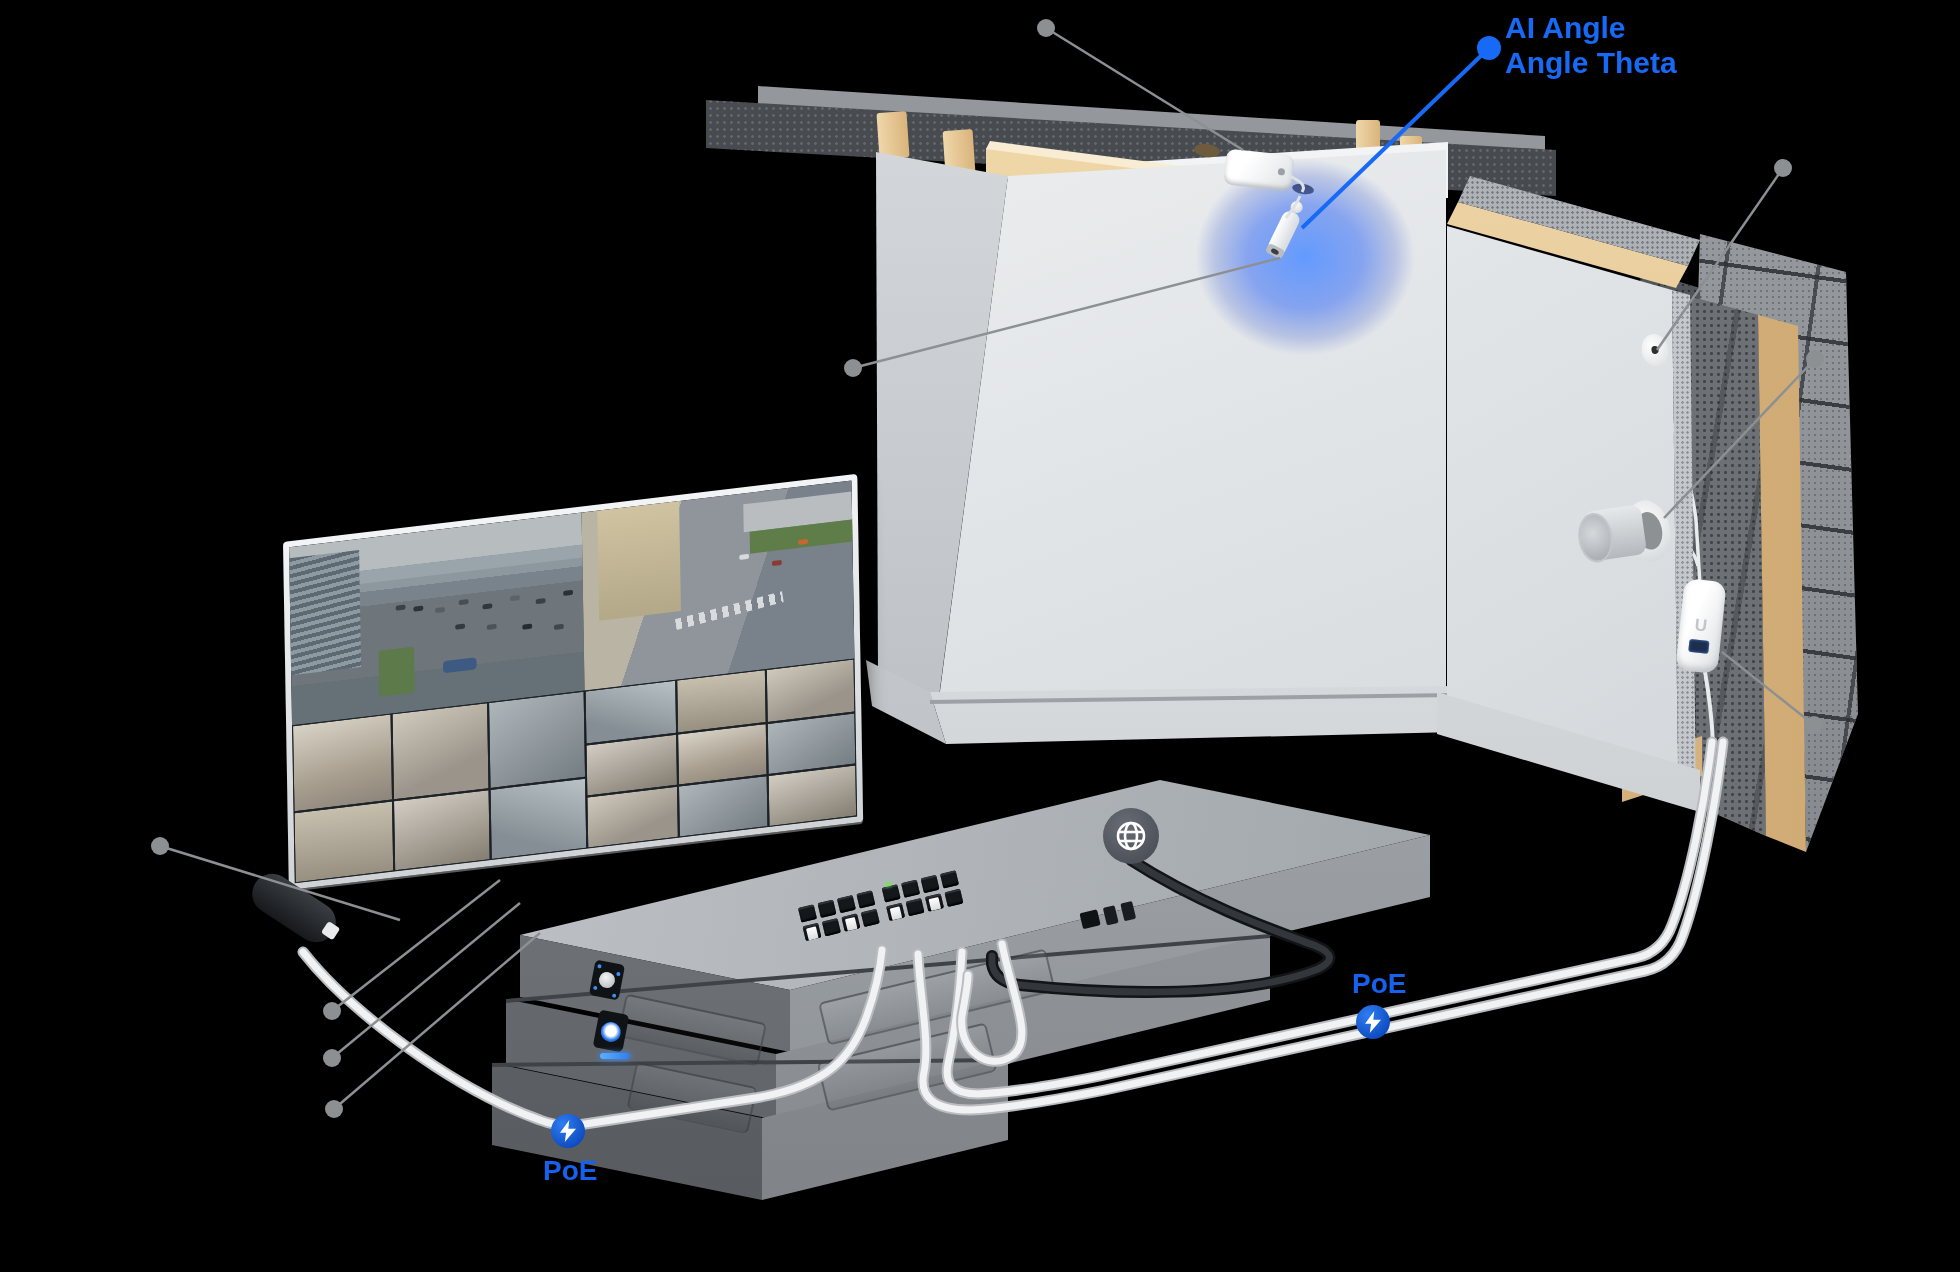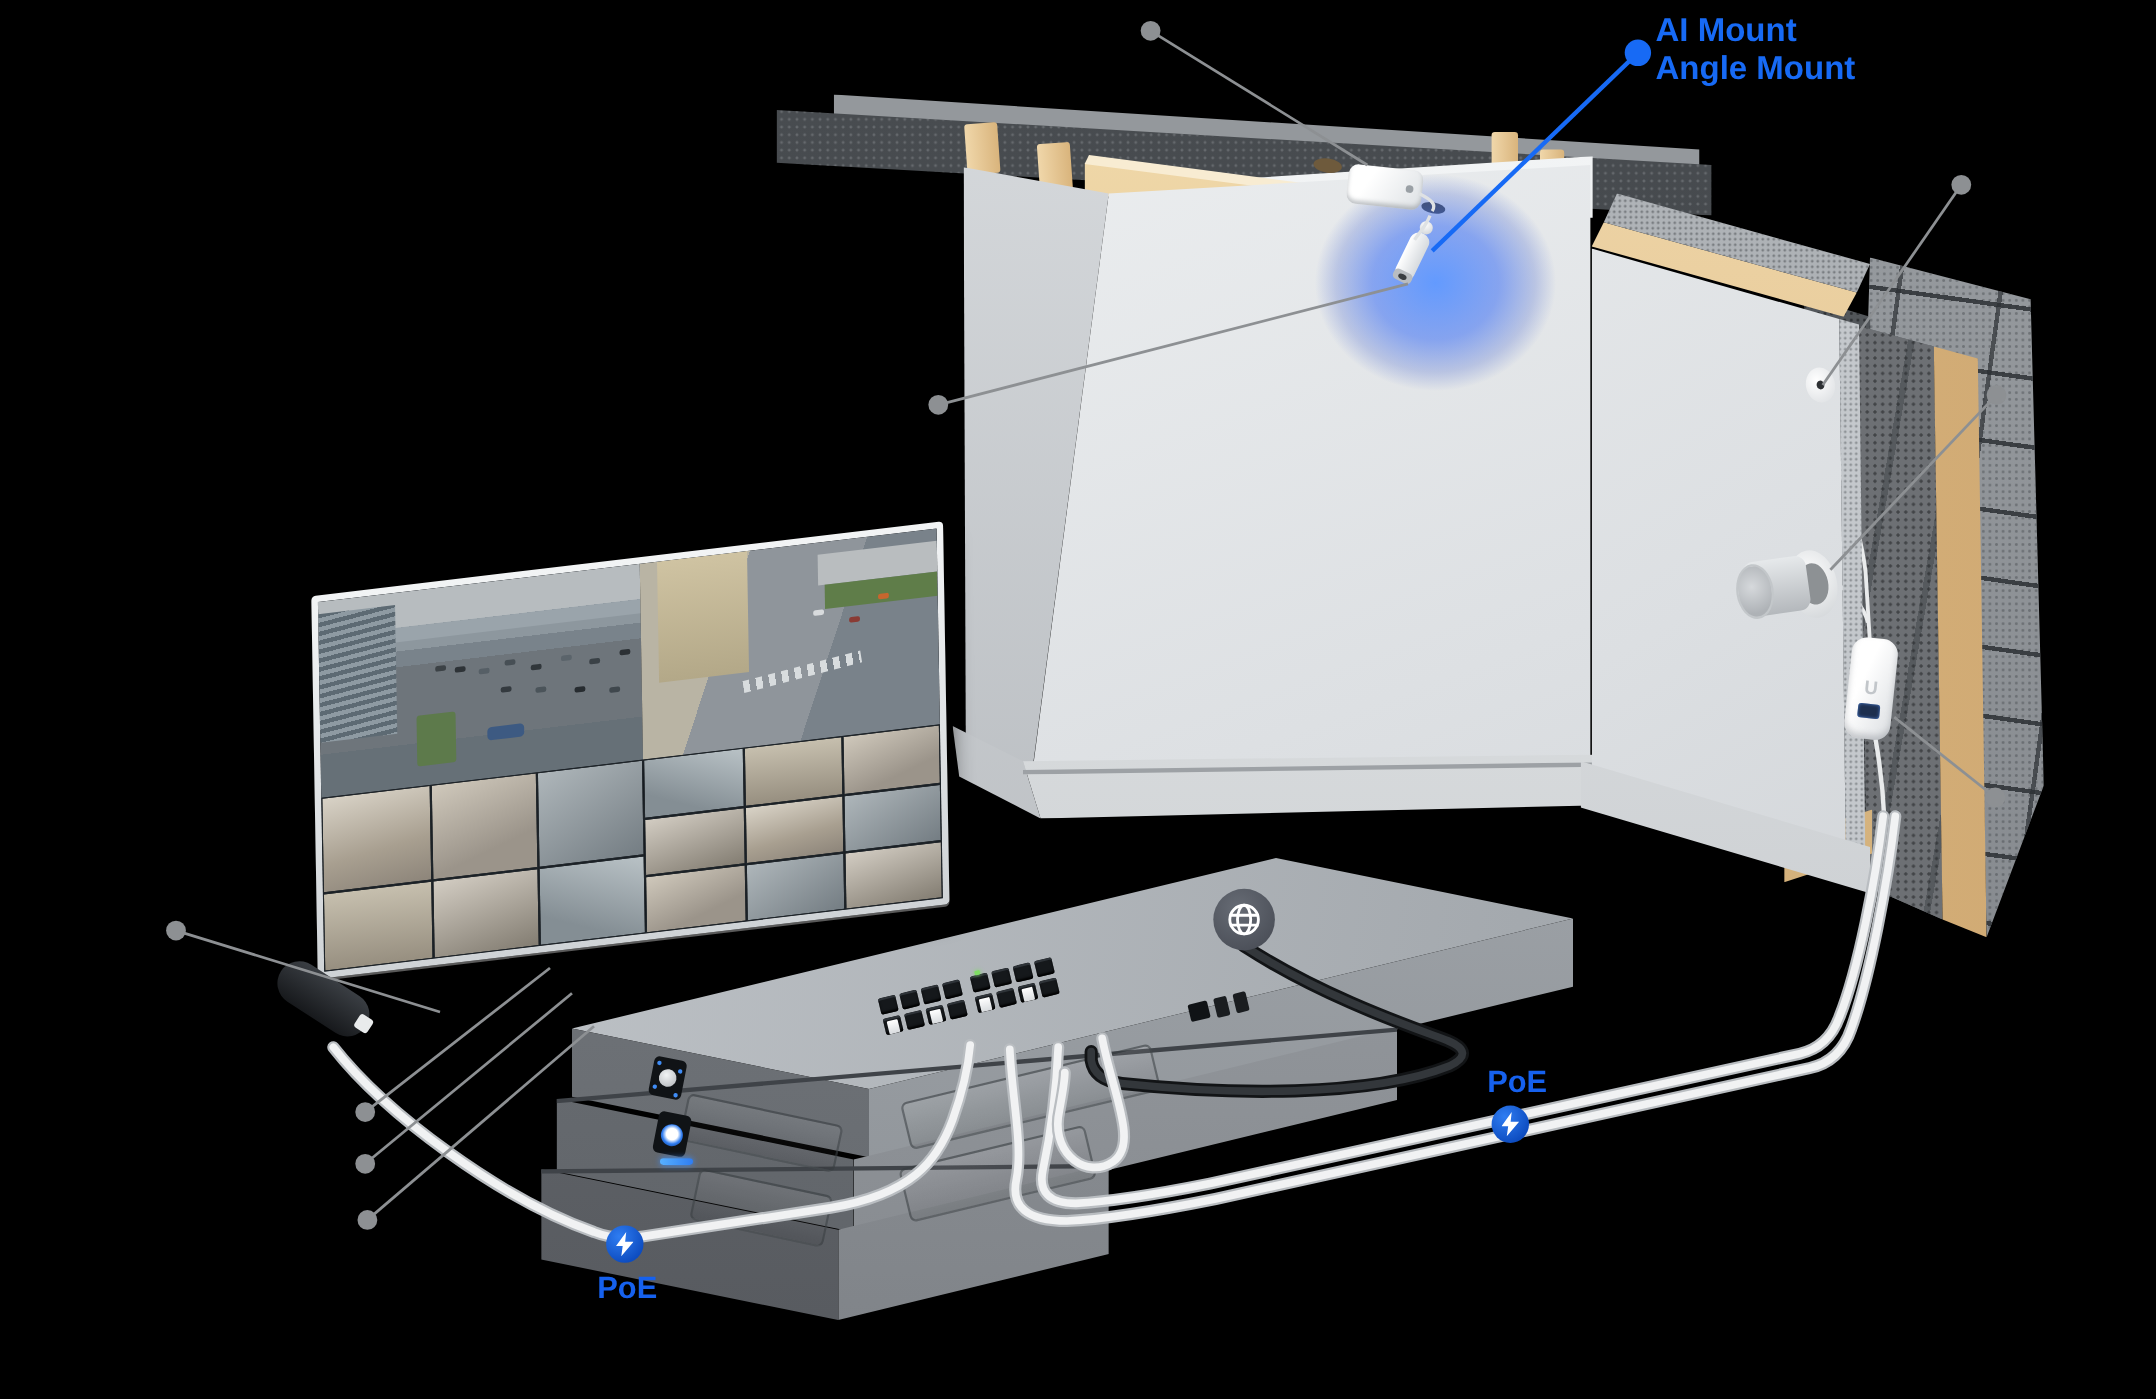--- a/index.html
+++ b/index.html
@@ -444,17 +444,17 @@
     <div class="bolt"></div>
   </div>
   <div class="abs poe-label" id="poe-right-label">PoE</div>
 
   <div class="abs poe-badge" id="poe-left-badge">
     <div class="bolt"></div>
   </div>
   <div class="abs poe-label" id="poe-left-label">PoE</div>
 
   <div class="abs" id="theta-label">
-    <div>AI Mount</div>
-    <div>Angle Mount</div>
+    <div>AI Angle</div>
+    <div>Angle Theta</div>
   </div>
 
 </div>
 
 </body></html>

